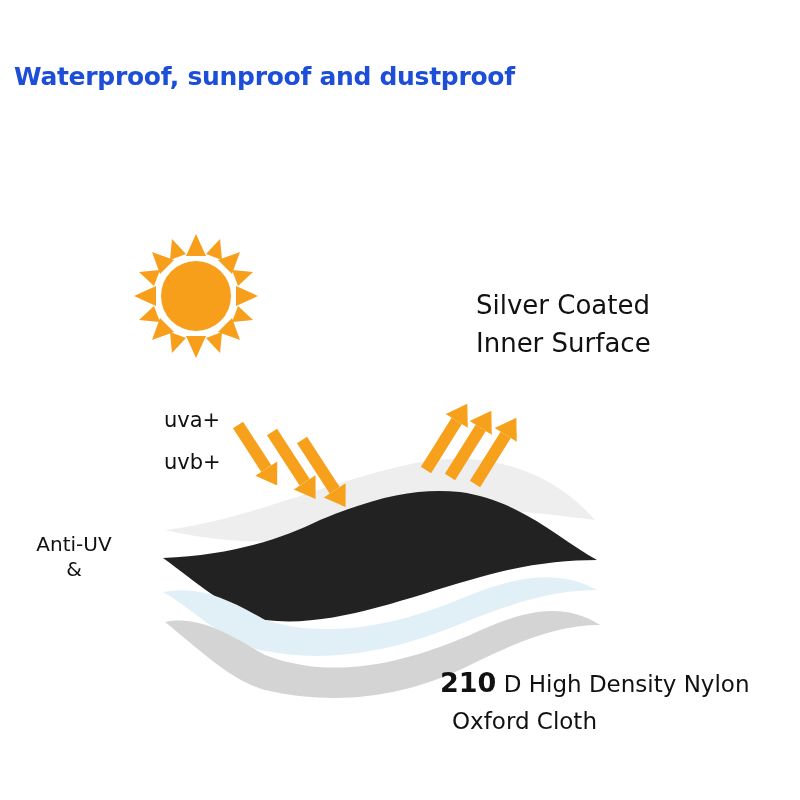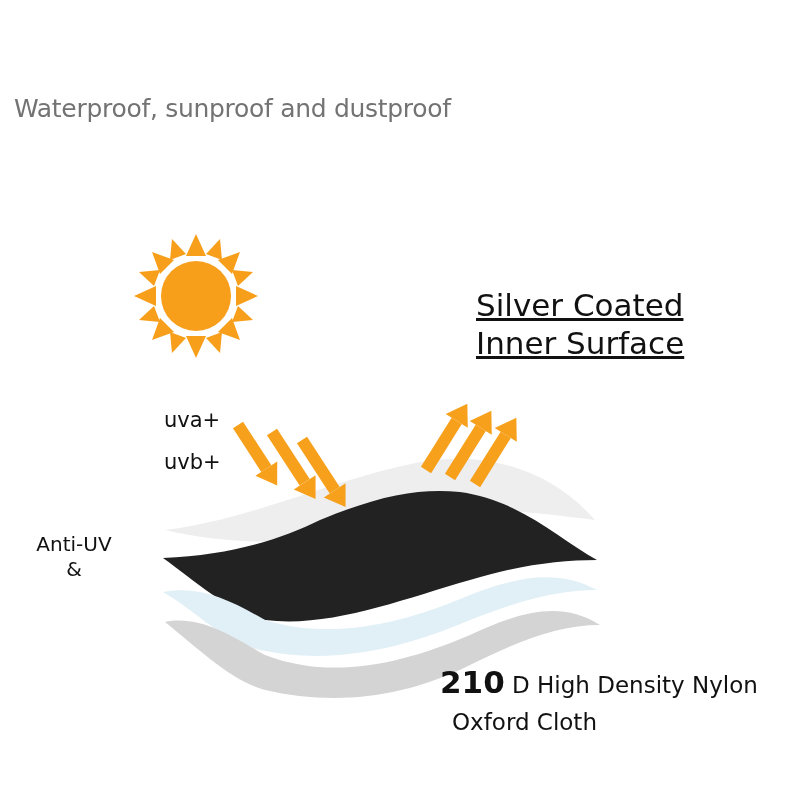--- a/index.html
+++ b/index.html
@@ -1,25 +1,25 @@
 <!DOCTYPE html>
 <html><head>
   <meta charset="utf-8">
   <style>
     html, body { margin: 0; padding: 0; background: #ffffff; }
     .canvas { position: relative; width: 800px; height: 800px; overflow: hidden; background: #ffffff; }
-    .title { position: absolute; left: 14px; top: 62px; font-family: "DejaVu Sans", sans-serif; font-size: 25px; font-weight: 400; color: #737373; letter-spacing: -0.3px; white-space: nowrap; margin-top: 32px; }
+    .title { position: absolute; left: 14px; top: 62px; font-family: "DejaVu Sans", sans-serif; font-size: 25px; font-weight: 700; color: #1d4ed8; letter-spacing: -0.3px; white-space: nowrap; }
     .label { position: absolute; font-family: "DejaVu Sans", sans-serif; color: #111111; white-space: nowrap; }
-    .silver { left: 476px; top: 286px; font-size: 31px; line-height: 38px; text-decoration: underline; }
+    .silver { left: 476px; top: 286px; font-size: 26px; line-height: 38px; }
     .uv { font-size: 21px; left: 164px; text-align: right; }
     .uva { top: 408px; }
     .uvb { top: 450px; }
     .antiuv { left: 4px; top: 532px; font-size: 20px; line-height: 25px; text-align: center; width: 140px; }
     .nylon { left: 440px; top: 664px; font-size: 23px; line-height: 37px; }
-    .nylon .big { font-size: 31px; font-weight: 600; }
+    .nylon .big { font-size: 27px; font-weight: 600; }
     svg.art { position: absolute; left: 0; top: 0; }
   </style>
 </head>
 <body>
 
 <div class="canvas">
 
   <svg class="art" width="800" height="800" viewBox="0 0 800 800">
 
     <g transform="translate(196,296)">

